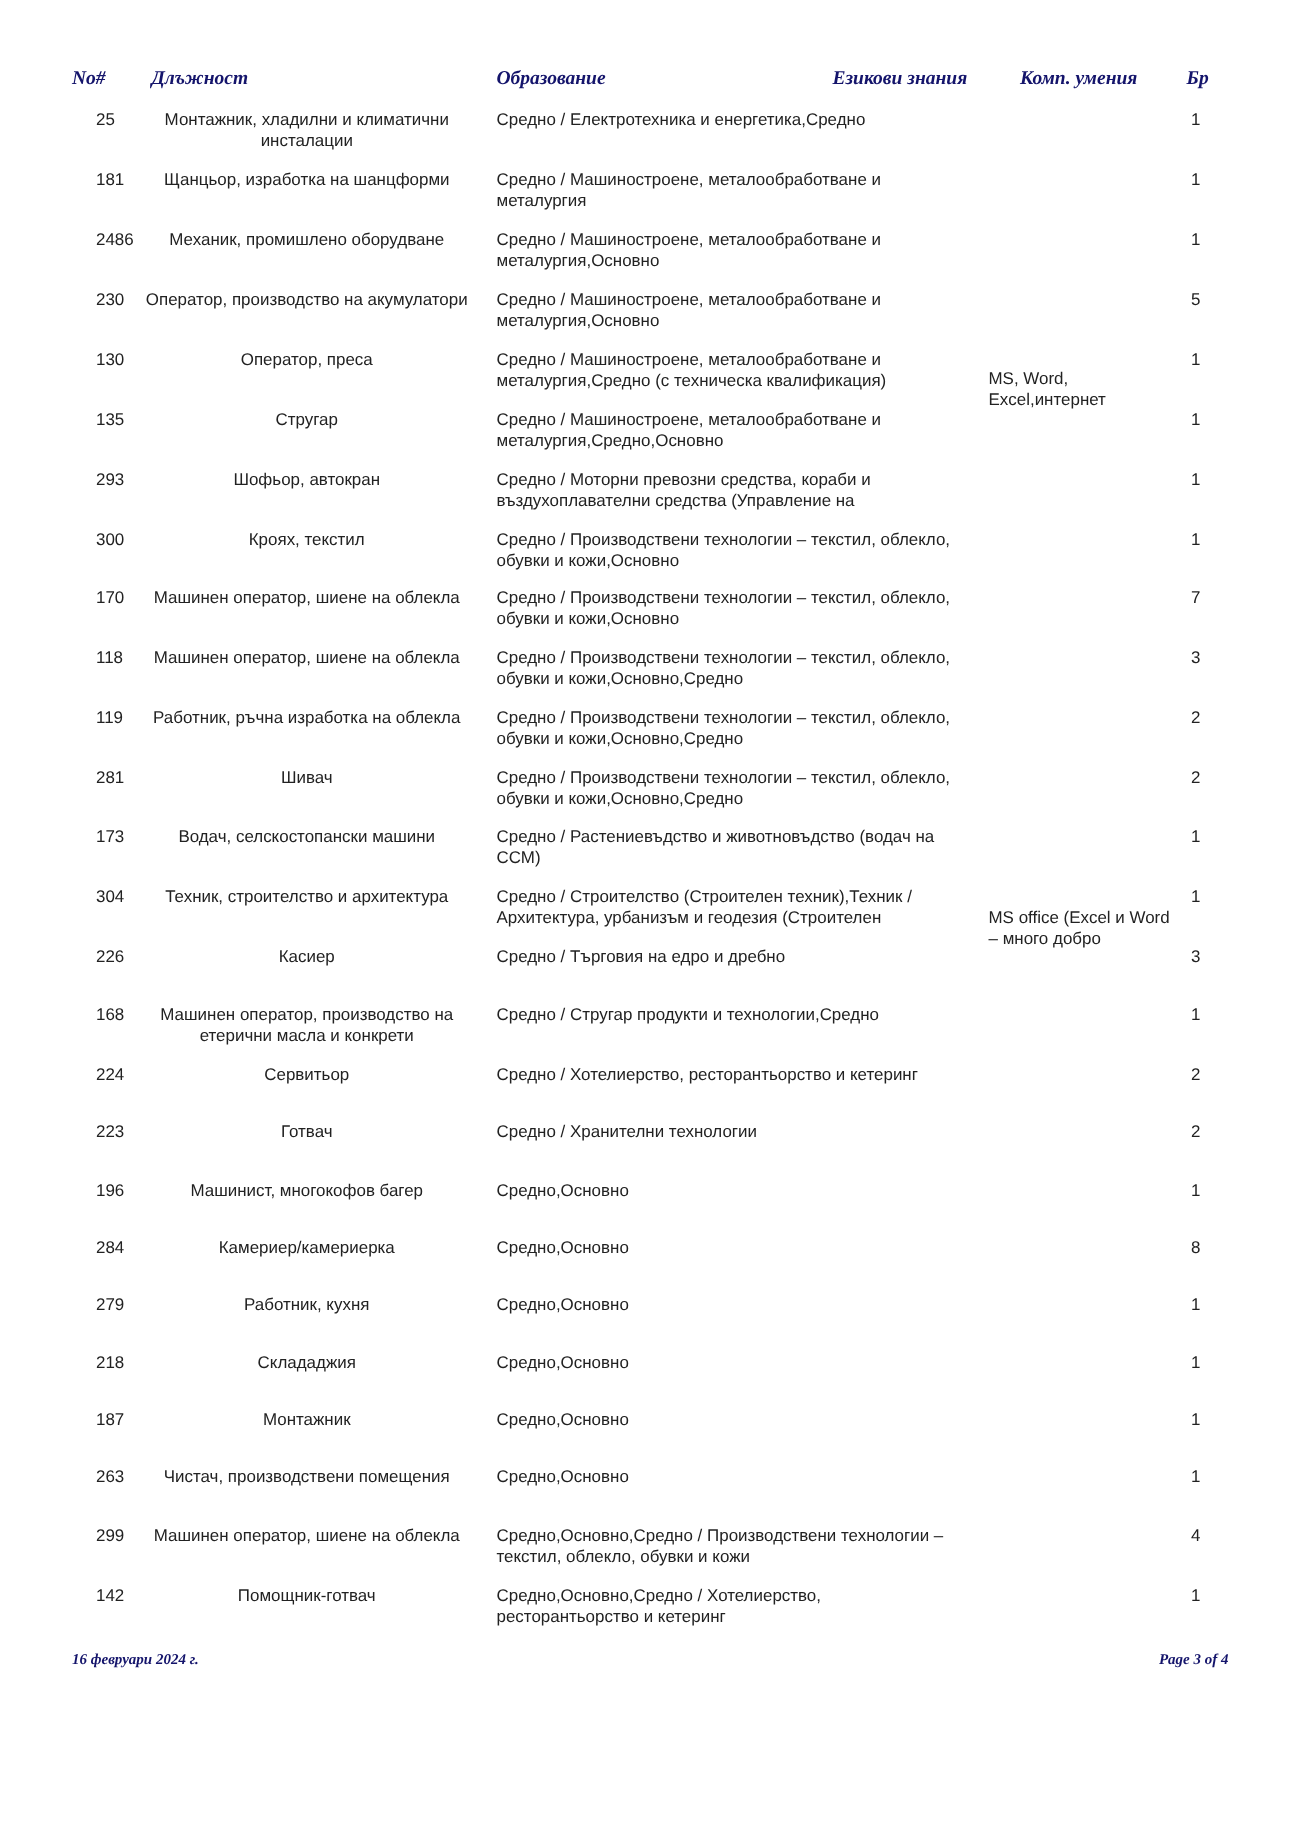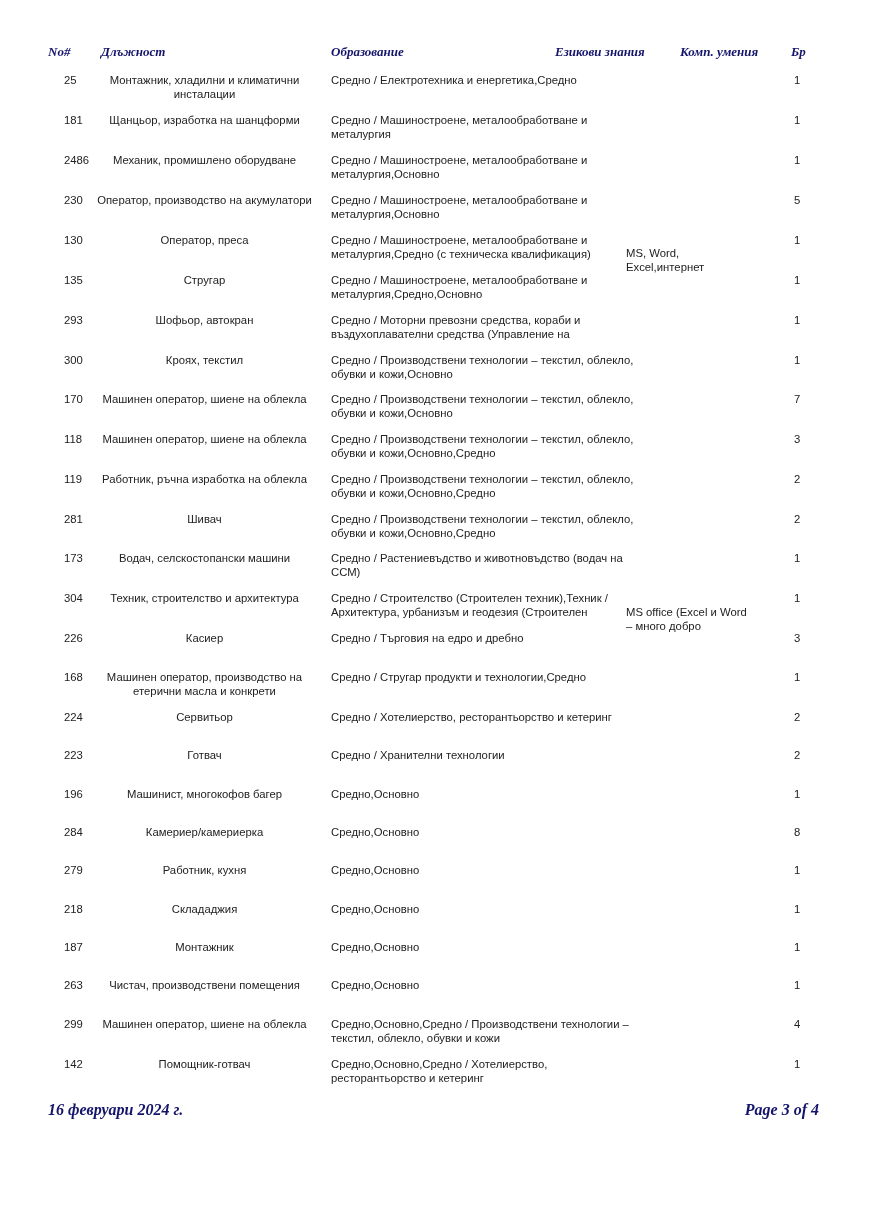--- a/index.html
+++ b/index.html
@@ -15,29 +15,29 @@
   .cell {
     position: absolute; top: 0;
     font-family: "Liberation Sans", "DejaVu Sans", sans-serif;
     font-size: 11.3px; line-height: 13.5px; color: #222;
   }
   .c-no { left: 64px; width: 34px; }
   .c-pos { left: 87px; width: 235px; text-align: center; }
   .c-edu { left: 331px; width: 310px; }
   .c-cnt { left: 794px; width: 20px; }
   .comp {
-    position: absolute; left: 626px; width: 130px;
+    position: absolute; left: 659px; width: 130px;
     font-family: "Liberation Sans", "DejaVu Sans", sans-serif;
     font-size: 11.3px; line-height: 13.5px; color: #222;
   }
   .footer {
     position: absolute; top: 1101px;
     font-family: "Liberation Serif", "DejaVu Serif", serif;
     font-style: italic; font-weight: bold;
-    color: #14146b; font-size: 16px;
+    color: #14146b; font-size: 10px;
   }
 </style>
 </head>
 <body>
 
 <div class="page">
   <div class="hdr" style="left:48px">No#</div>
   <div class="hdr" style="left:101px">Длъжност</div>
   <div class="hdr" style="left:331px">Образование</div>
   <div class="hdr" style="left:555px">Езикови знания</div>

